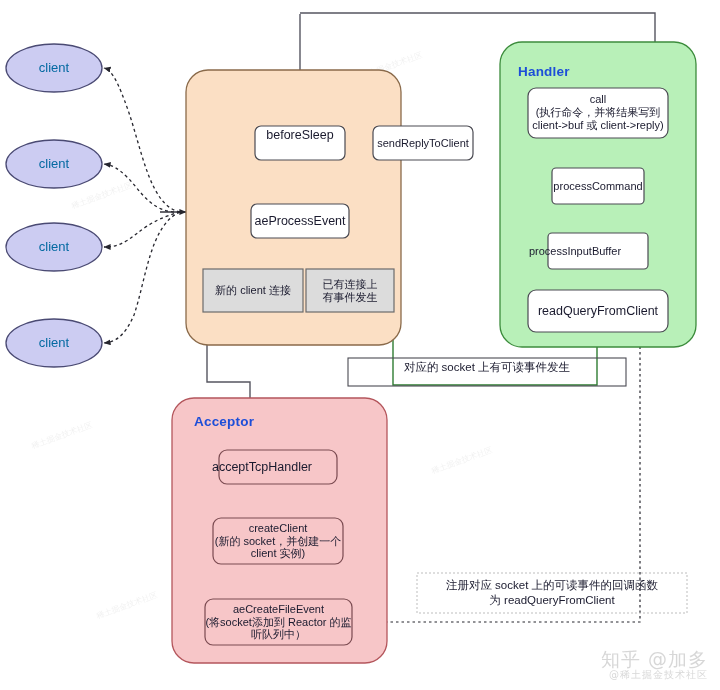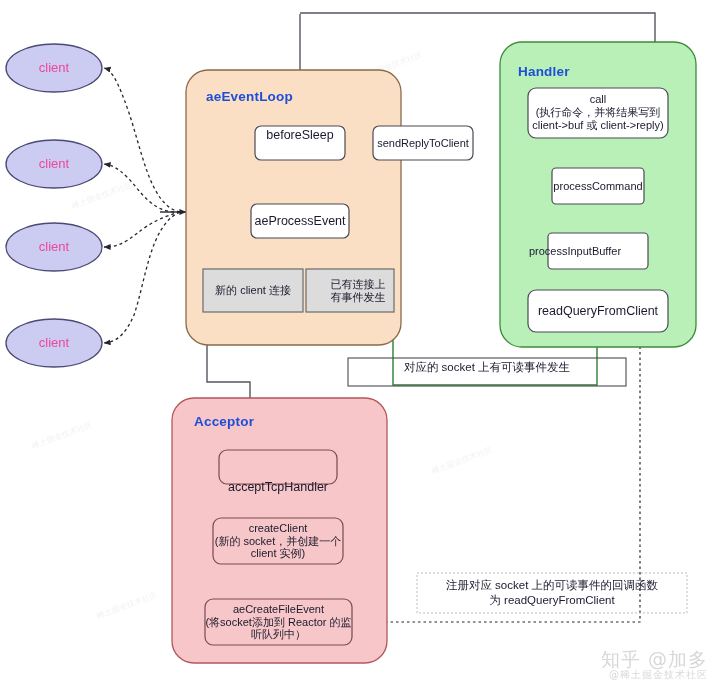--- a/index.html
+++ b/index.html
@@ -41,21 +41,21 @@
   .lbl.g-title {
     justify-content: flex-start;
     color: #1d4ed8;
     font-size: 13.5px;
     font-weight: 600;
     letter-spacing: .2px;
   }
   .node-label { font-size: 12.5px; }
   .node-label.small { font-size: 11px; }
   .node-label.multi { font-size: 11px; }
-  .ellipse-label { font-size: 13px; color: #ec4899; }
+  .ellipse-label { font-size: 13px; color: #0369a1; }
   .edge-label {
     font-size: 11.5px;
     color: #1a1a2e;
     line-height: 1.3;
   }
   .watermark {
     position: absolute;
     z-index: 4;
     color: rgba(150,150,150,.38);
     font-size: 19px;
@@ -164,44 +164,43 @@
     <rect x="528" y="290" width="140" height="42" rx="8" ry="8" fill="#ffffff" stroke="#4a4a52" stroke-width="1.2"></rect>
 
     <rect x="219" y="450" width="118" height="34" rx="8" ry="8" fill="#f7c6c8" stroke="#7a4a50" stroke-width="1.2"></rect>
     <rect x="213" y="518" width="130" height="46" rx="8" ry="8" fill="#f7c6c8" stroke="#7a4a50" stroke-width="1.2"></rect>
     <rect x="205" y="599" width="147" height="46" rx="8" ry="8" fill="#f7c6c8" stroke="#7a4a50" stroke-width="1.2"></rect>
 
     <rect x="348" y="358" width="278" height="28" fill="none" stroke="#4a4a52" stroke-width="1.1"></rect>
     <rect x="417" y="573" width="270" height="40" fill="none" stroke="#bdbdbd" stroke-width="1" stroke-dasharray="2,2"></rect>
   </svg>
 
-  <div class="lbl g-title" style="left:206px; top:88px; width:150px; height:18px;">aeEventLoop</div>
   <div class="lbl g-title" style="left:518px; top:63px; width:120px; height:18px;">Handler</div>
   <div class="lbl g-title" style="left:194px; top:413px; width:120px; height:18px;">Acceptor</div>
 
   <div class="lbl ellipse-label" style="left:6px; top:56px;  width:96px; height:24px;">client</div>
   <div class="lbl ellipse-label" style="left:6px; top:152px; width:96px; height:24px;">client</div>
   <div class="lbl ellipse-label" style="left:6px; top:235px; width:96px; height:24px;">client</div>
   <div class="lbl ellipse-label" style="left:6px; top:331px; width:96px; height:24px;">client</div>
 
   <div class="lbl node-label" style="left:255px; top:126px; width:90px; height:18px;">beforeSleep</div>
   <div class="lbl node-label small" style="left:373px; top:126px; width:100px; height:34px;">sendReplyToClient</div>
   <div class="lbl node-label" style="left:251px; top:204px; width:98px; height:34px;">aeProcessEvent</div>
   <div class="lbl node-label small" style="left:203px; top:269px; width:100px; height:43px;">新的 client 连接</div>
-  <div class="lbl node-label small" style="left:306px; top:269px; width:88px; height:43px;padding-left:8px;">已有连接上
+  <div class="lbl node-label small" style="left:306px; top:269px; width:88px; height:43px;">已有连接上
 有事件发生</div>
 
   <div class="lbl node-label multi" style="left:526px; top:88px; width:144px; height:49px;">call
 (执行命令，并将结果写到
 client-&gt;buf 或 client-&gt;reply)</div>
   <div class="lbl node-label small" style="left:550px; top:168px; width:96px; height:36px;">processCommand</div>
   <div class="lbl node-label small" style="left:523px; top:233px; width:104px; height:36px;">processInputBuffer</div>
   <div class="lbl node-label" style="left:528px; top:290px; width:140px; height:42px;">readQueryFromClient</div>
 
-  <div class="lbl node-label" style="left:219px; top:450px; width:118px; height:34px;margin-top:20px;">acceptTcpHandler</div>
+  <div class="lbl node-label" style="left:203px; top:450px; width:118px; height:34px;">acceptTcpHandler</div>
   <div class="lbl node-label multi" style="left:211px; top:518px; width:134px; height:46px;">createClient
 (新的 socket，并创建一个
 client 实例)</div>
   <div class="lbl node-label multi" style="left:203px; top:599px; width:151px; height:46px;">aeCreateFileEvent
 (将socket添加到 Reactor 的监
 听队列中）</div>
 
   <div class="lbl edge-label" style="left:348px; top:358px; width:278px; height:28px; align-items:flex-end; padding-bottom:11px; box-sizing:border-box;">对应的 socket 上有可读事件发生</div>
   <div class="lbl edge-label" style="left:417px; top:573px; width:270px; height:40px;">注册对应 socket 上的可读事件的回调函数
 为 readQueryFromClient</div>

